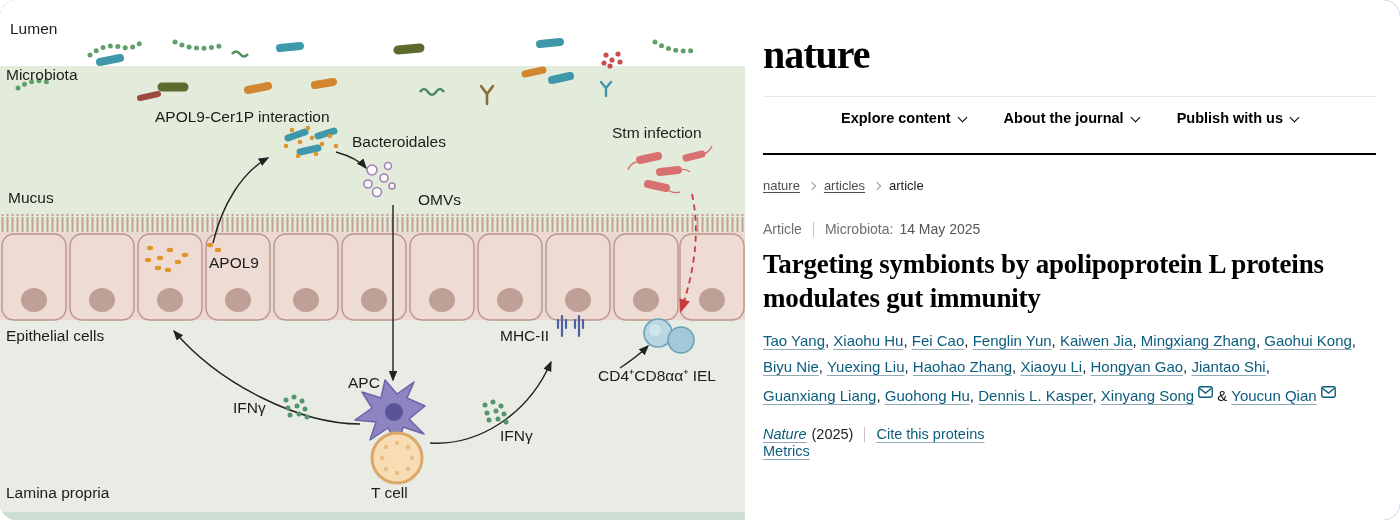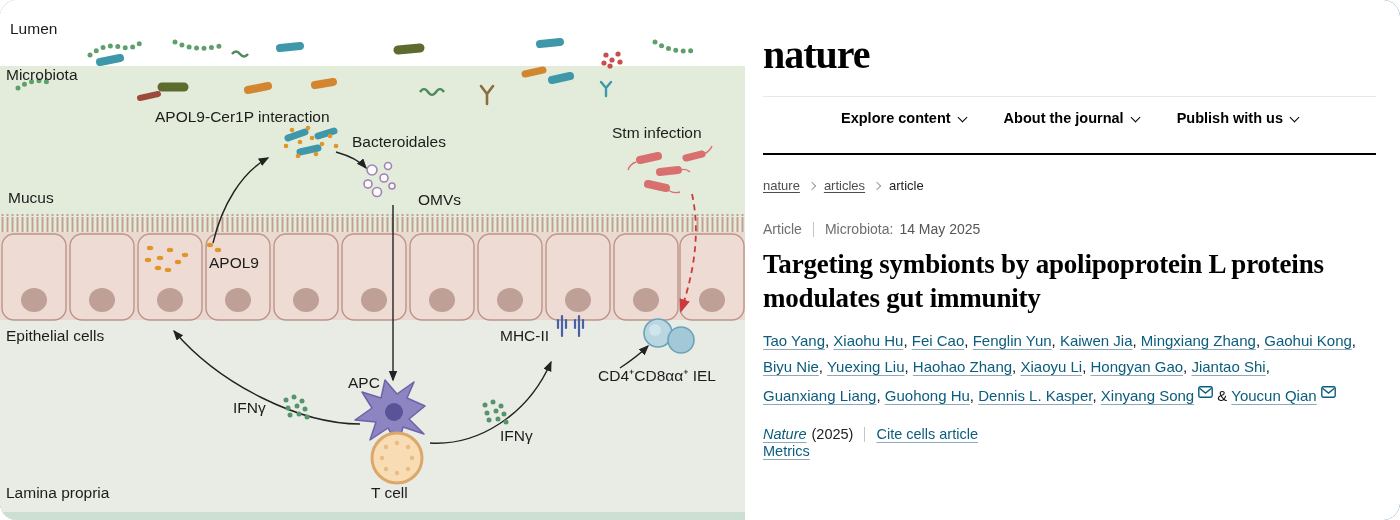--- a/index.html
+++ b/index.html
@@ -289,21 +289,21 @@
               <path d="M1.5 2.2 L7.5 7 L13.5 2.2" fill="none" stroke="currentColor" stroke-width="1.4"></path>
             </svg></span></a> &amp; <a class="author-link">Youcun Qian<span class="email-ico"><svg width="15" height="12" viewBox="0 0 15 12">
               <rect x="0.8" y="0.8" width="13.4" height="10.4" rx="1.6" fill="none" stroke="currentColor" stroke-width="1.4"></rect>
               <path d="M1.5 2.2 L7.5 7 L13.5 2.2" fill="none" stroke="currentColor" stroke-width="1.4"></path>
             </svg></span></a></p>
 
     <div class="cite-row">
       <a class="journal-link">Nature</a>
       <span class="plain-year">(2025)</span>
       <span class="vdiv"></span>
-      <a class="cite-link">Cite cells article</a>
+      <a class="cite-link">Cite this proteins</a>
     </div>
 
     <div class="metrics-row">
       <a class="metrics-link">Metrics</a>
     </div>
 
   </div>
 </div>
 
 </body></html>

